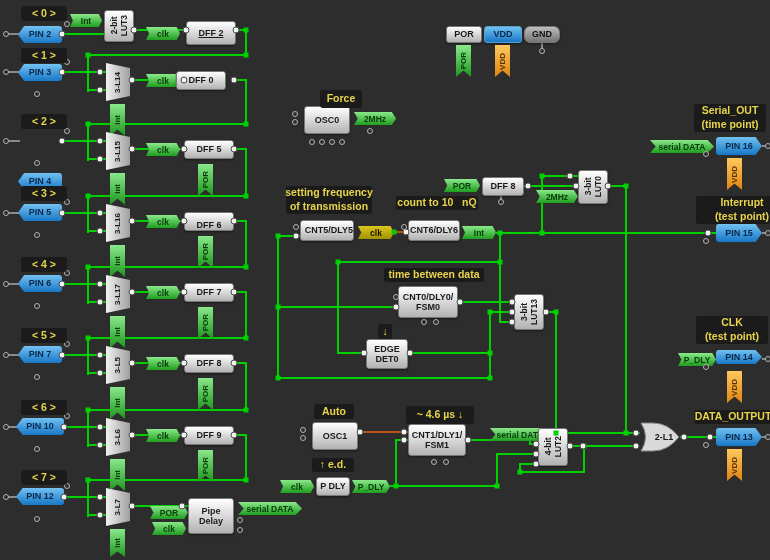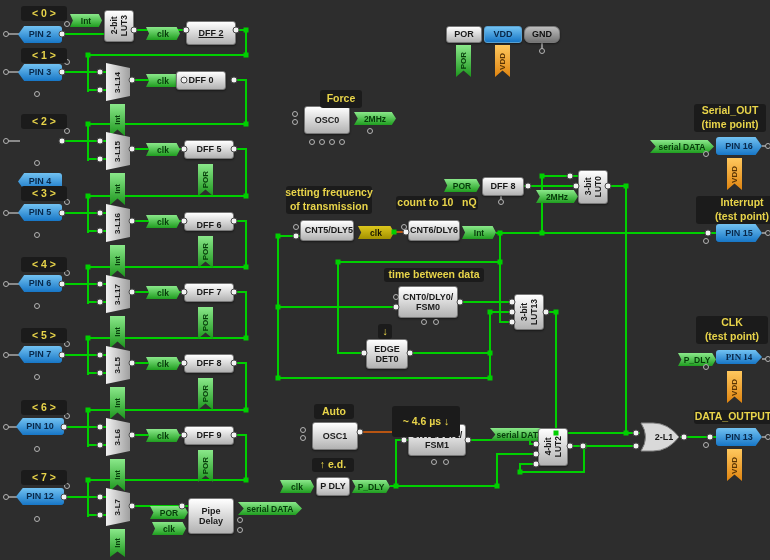--- a/index.html
+++ b/index.html
@@ -115,40 +115,40 @@
       <div class="c label" style="left: 21px; top: 328px; width: 46px; height: 15px;"><span>&lt; 5 &gt;</span></div>
       <div class="c label" style="left: 21px; top: 400px; width: 46px; height: 15px;"><span>&lt; 6 &gt;</span></div>
       <div class="c label" style="left: 21px; top: 470px; width: 46px; height: 15px;"><span>&lt; 7 &gt;</span></div>
       <div class="c label" style="left: 320px; top: 90px; width: 42px; height: 18px;"><span>Force</span></div>
       <div class="c label" style="left: 286px; top: 186px; width: 86px; height: 28px;"><span>setting frequency
 of transmission</span></div>
       <div class="c label" style="left: 396px; top: 196px; width: 82px; height: 14px;"><span>count to 10   nQ</span></div>
       <div class="c label" style="left: 384px; top: 268px; width: 100px; height: 14px;"><span>time between data</span></div>
       <div class="c label" style="left: 378px; top: 324px; width: 14px; height: 15px;"><span>↓</span></div>
       <div class="c label" style="left: 314px; top: 404px; width: 40px; height: 15px;"><span>Auto</span></div>
-      <div class="c label" style="left: 392px; top: 406px; width: 68px; height: 31px;"><span>~ 4.6 µs ↓</span></div>
+      <div class="c label" style="left: 406px; top: 406px; width: 68px; height: 18px;"><span>~ 4.6 µs ↓</span></div>
       <div class="c label" style="left: 312px; top: 458px; width: 42px; height: 14px;"><span>↑ e.d.</span></div>
       <div class="c label" style="left: 694px; top: 104px; width: 72px; height: 28px;"><span>Serial_OUT
 (time point)</span></div>
       <div class="c label" style="left: 696px; top: 196px; width: 92px; height: 28px;"><span>Interrupt
 (test point)</span></div>
       <div class="c label" style="left: 696px; top: 316px; width: 72px; height: 28px;"><span>CLK
 (test point)</span></div>
       <div class="c label" style="left: 694px; top: 410px; width: 78px; height: 14px;"><span>DATA_OUTPUT</span></div>
       <div class="c block blue pinL" style="left: 18px; top: 26px; width: 44px; height: 17px;"><span>PIN 2</span></div>
       <div class="c block blue pinL" style="left: 18px; top: 64px; width: 44px; height: 17px;"><span>PIN 3</span></div>
       <div class="c block blue pinL" style="left: 18px; top: 133px; width: 44px; height: 17px; margin-top: 40px;"><span>PIN 4</span></div>
       <div class="c block blue pinL" style="left: 18px; top: 204px; width: 44px; height: 17px;"><span>PIN 5</span></div>
       <div class="c block blue pinL" style="left: 18px; top: 275px; width: 44px; height: 17px;"><span>PIN 6</span></div>
       <div class="c block blue pinL" style="left: 18px; top: 346px; width: 44px; height: 17px;"><span>PIN 7</span></div>
       <div class="c block blue pinL" style="left: 16px; top: 418px; width: 48px; height: 17px;"><span>PIN 10</span></div>
       <div class="c block blue pinL" style="left: 16px; top: 488px; width: 48px; height: 17px;"><span>PIN 12</span></div>
       <div class="c block blue pinR" style="left: 716px; top: 137px; width: 46px; height: 18px;"><span>PIN 16</span></div>
       <div class="c block blue pinR" style="left: 716px; top: 224px; width: 46px; height: 18px;"><span>PIN 15</span></div>
-      <div class="c block blue pinR" style="left: 716px; top: 350px; width: 46px; height: 14px; font-family: Liberation Serif, serif;"><span>PIN 14</span></div>
+      <div class="c block blue pinR" style="left: 716px; top: 350px; width: 46px; height: 14px;"><span>PIN 14</span></div>
       <div class="c block blue pinR" style="left: 716px; top: 428px; width: 46px; height: 18px;"><span>PIN 13</span></div>
       <div class="c block" style="left: 446px; top: 26px; width: 36px; height: 17px;"><span>POR</span></div>
       <div class="c block blue" style="left: 484px; top: 26px; width: 38px; height: 17px;"><span>VDD</span></div>
       <div class="c block gnd" style="left: 524px; top: 26px; width: 36px; height: 17px;"><span>GND</span></div>
       <div class="c tagV" style="left: 456px; top: 45px; width: 15px; height: 32px;">
         <span class="vtext">POR</span>
       </div>
       <div class="c tagV tagVo" style="left: 495px; top: 45px; width: 15px; height: 32px;">
         <span class="vtext">VDD</span>
       </div>

